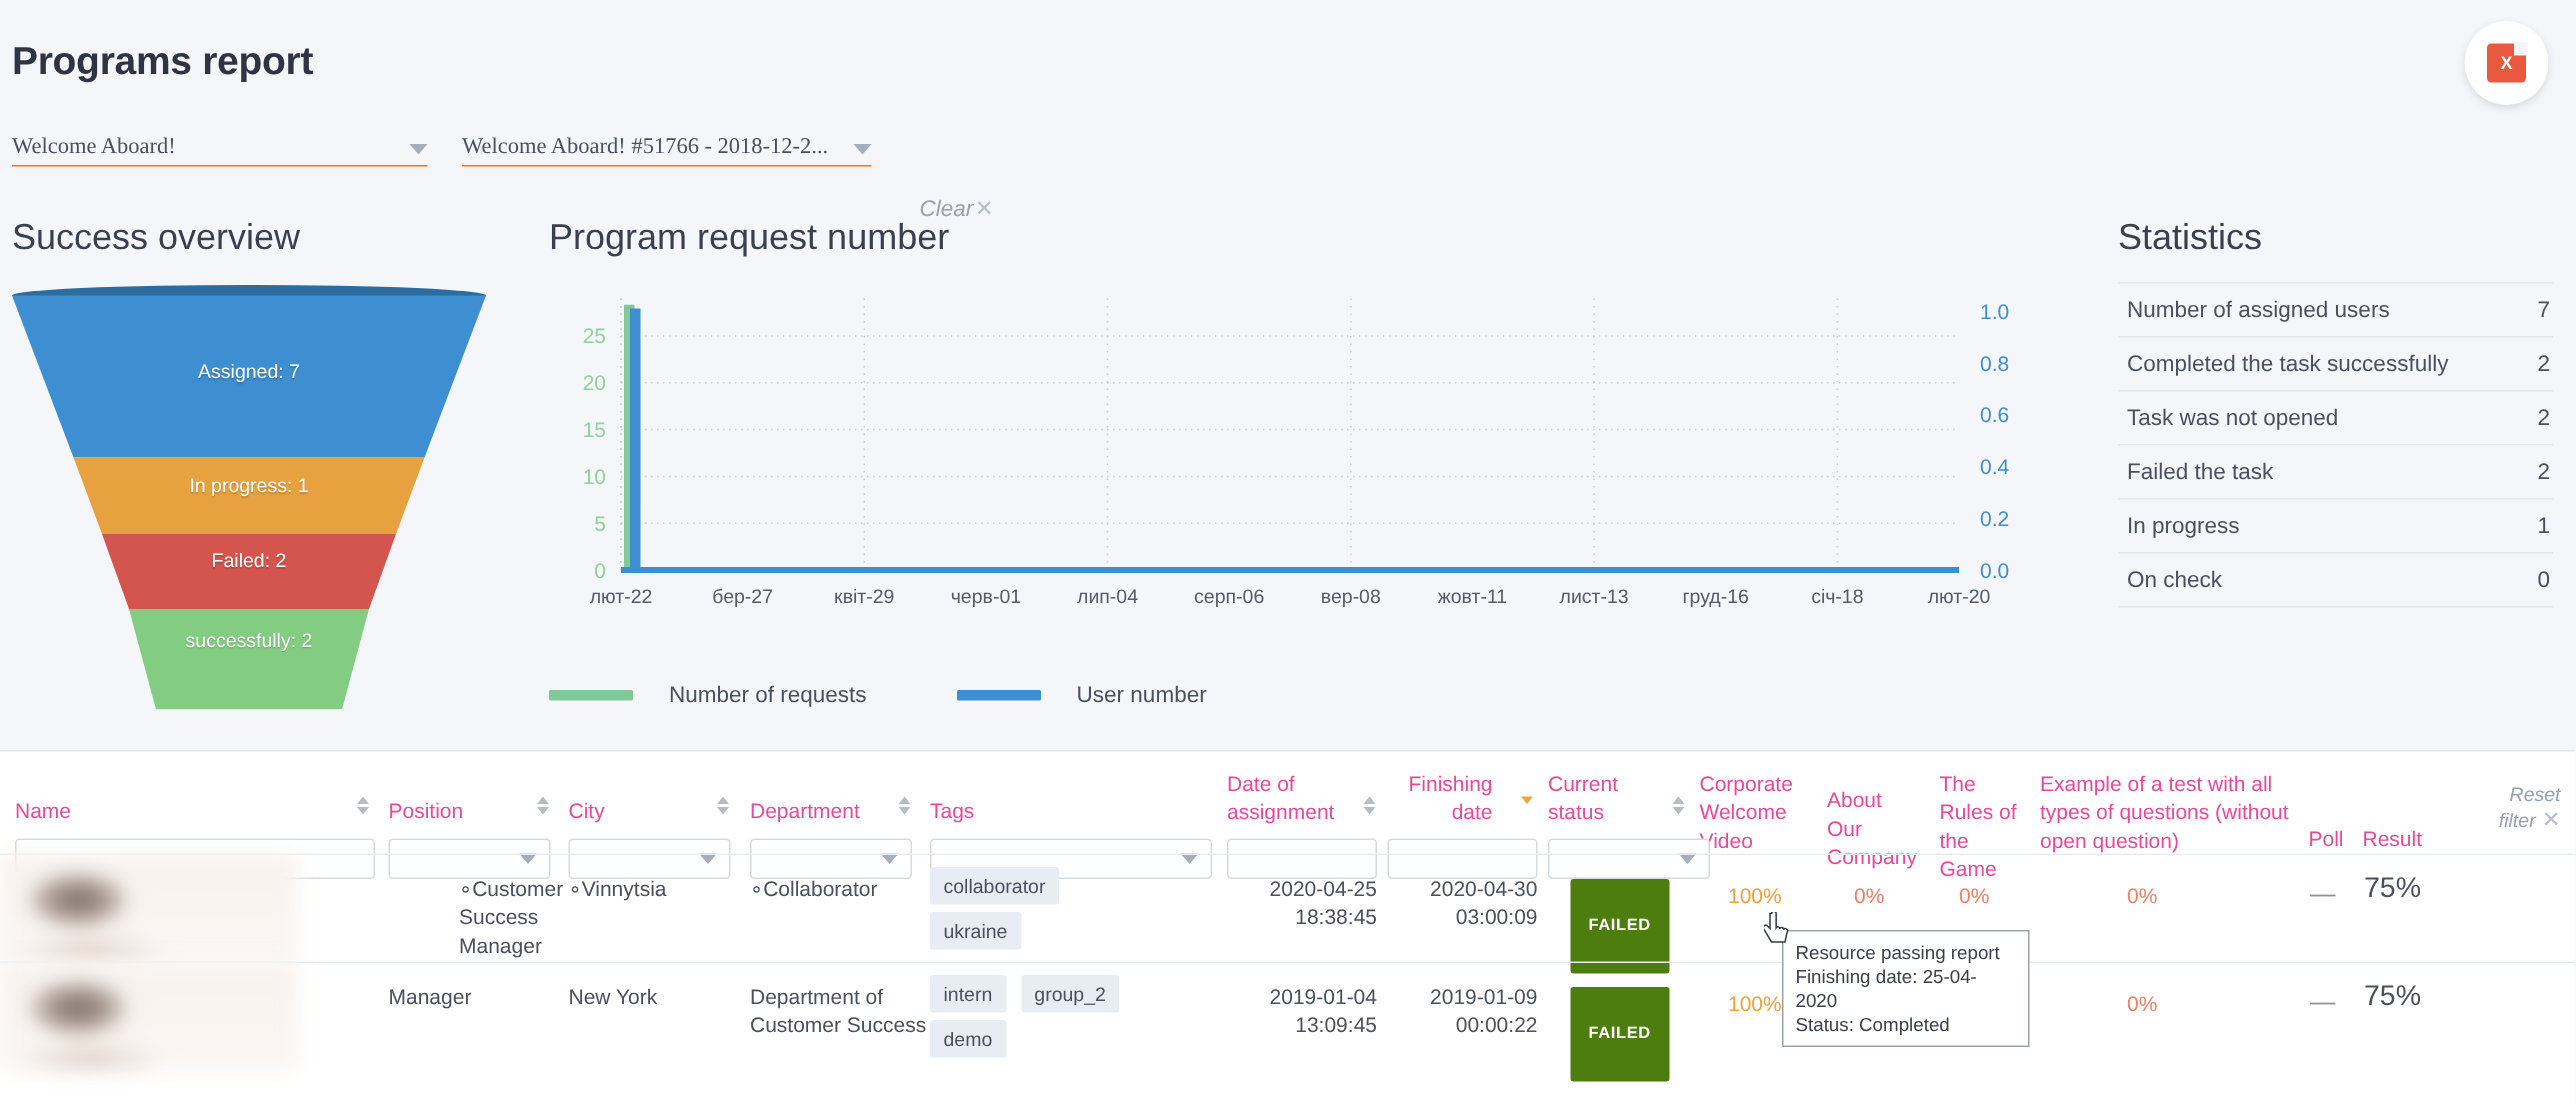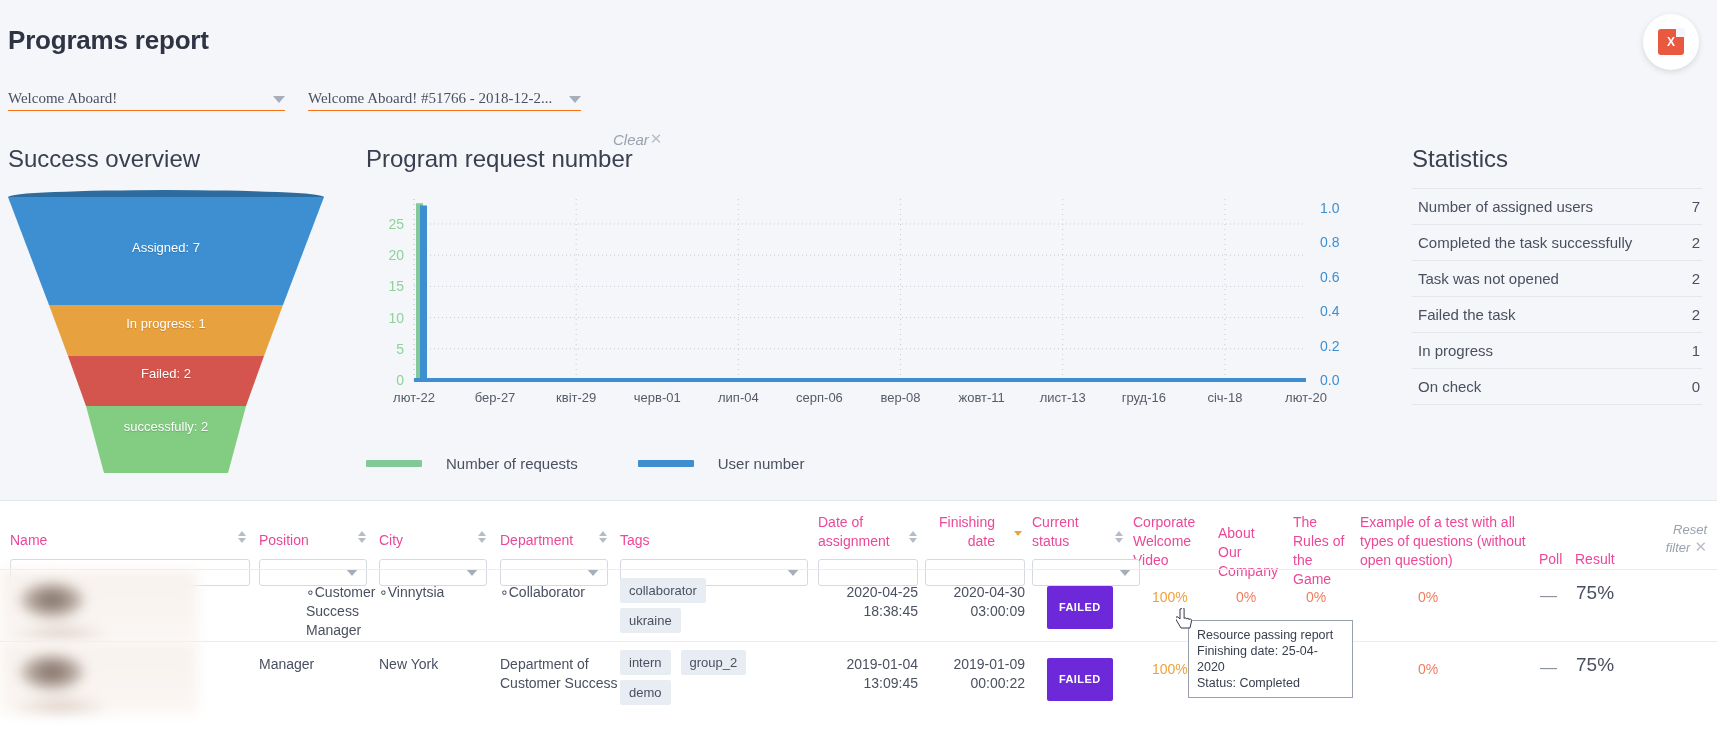--- a/index.html
+++ b/index.html
@@ -138,23 +138,23 @@
       radial-gradient(ellipse 50px 28px at 52px 30px, #7a6a62 0%, #b3a49a 45%, rgba(243,230,222,0) 72%),
       radial-gradient(ellipse 70px 34px at 60px 74px, #d9c6ba 0%, rgba(247,238,232,0) 75%),
       linear-gradient(#f8f2ee, #faf6f3);
     filter:blur(6px);
   }
   .tag {
     display:inline-block; background:#e8edf3; color:#4a5060;
     font-size:13px; padding:3px 9px; border-radius:2px; margin:0 10px 5px 0;
   }
   .badge-failed {
-    display:inline-block; background:#6d28d9; color:#fff;
+    display:inline-block; background:#4d7c0f; color:#fff;
     font-size:11px; font-weight:bold; letter-spacing:.4px;
-    padding:12px 12px; border-radius:2px;
+    padding:22px 12px; border-radius:2px;
   }
   .pct { font-size:14px; }
   .pct-full { color:#f0a13a; }
   .pct-zero { color:#f27d60; }
   .dash { color:#8b919d; font-size:17px; }
   .result { font-size:19px; color:#4a5060; }
   
   .tooltip {
     position:absolute; left:1188px; top:620px; width:165px;
     background:#ffffff; border:1px solid #9aa1ae;

